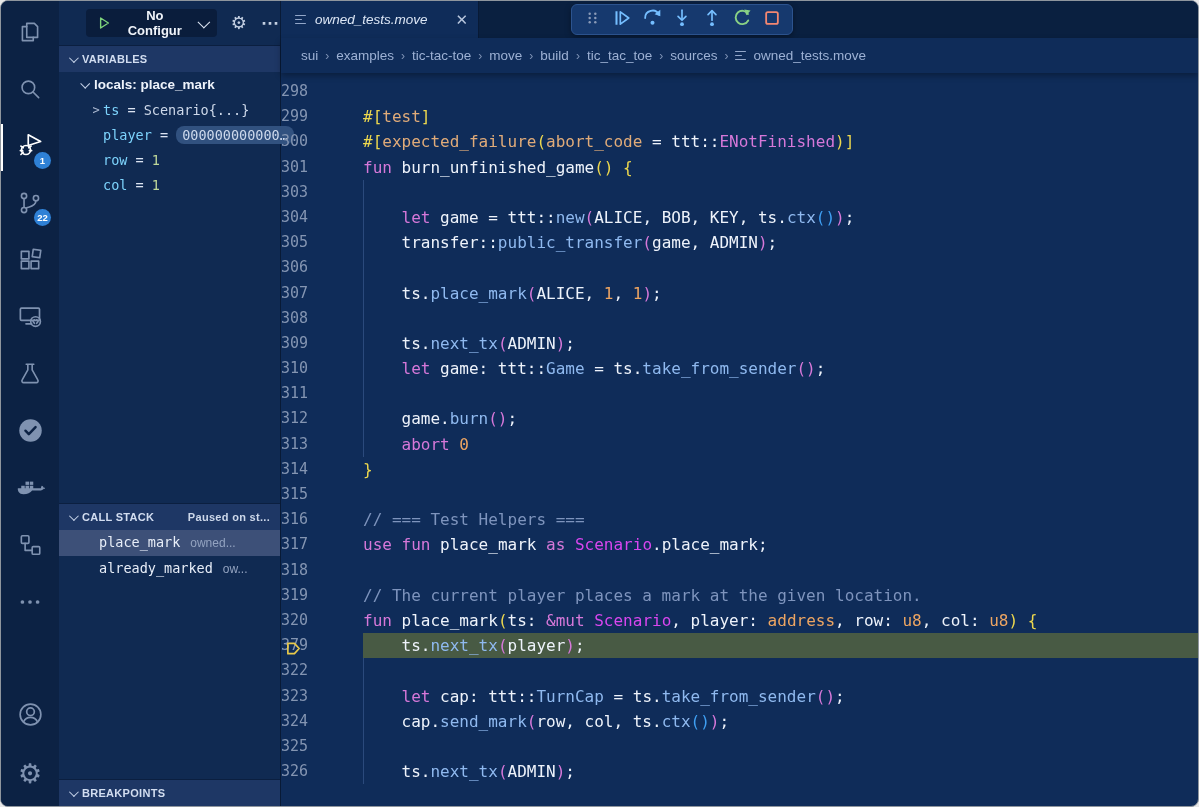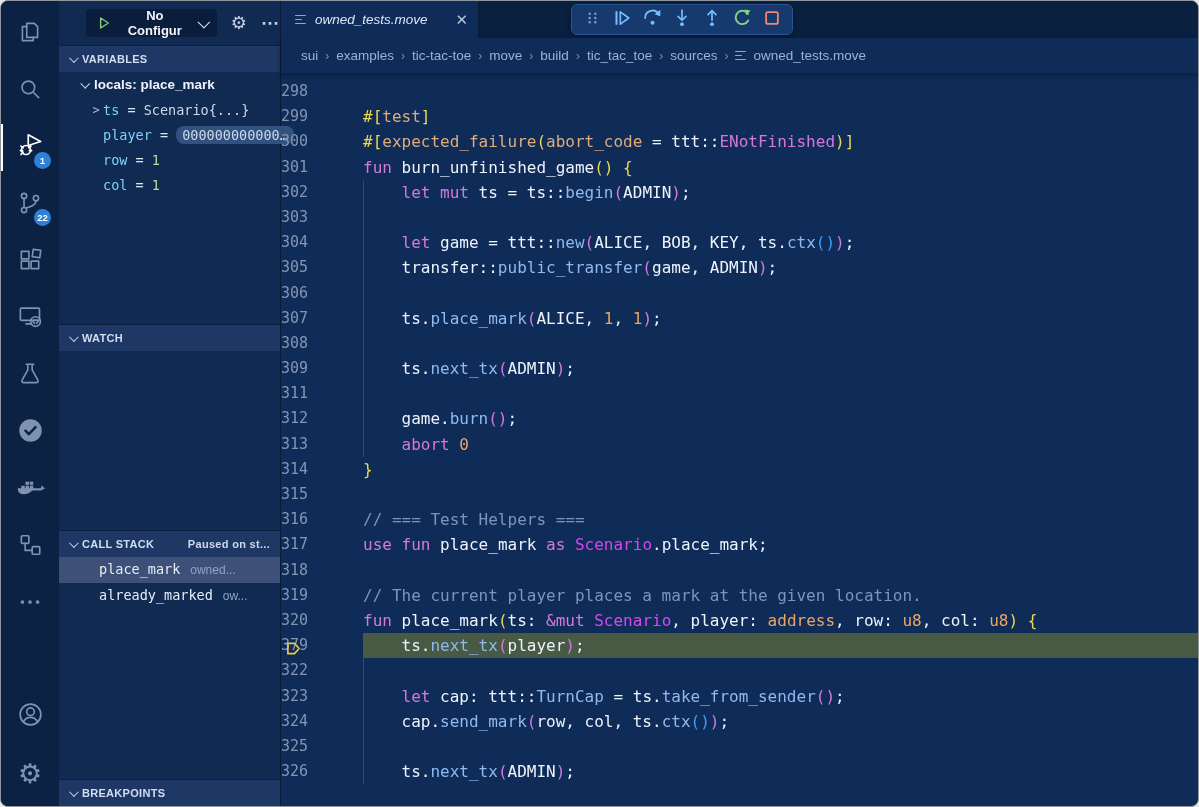--- a/index.html
+++ b/index.html
@@ -227,24 +227,20 @@
           <div class="var-row leaf mono">
             <span class="rchev"></span>
             <span class="vname">col</span>
             <span class="veq"> = </span>
             <span class="vval num">1</span>
           </div>
         </div>
     </div>
     <div class="spacer-a"></div>
 
-    <div class="section-header">
-      <span class="hdr-chev"></span>
-      <span>WATCH</span>
-    </div>
     <div class="watch-body"></div>
 
     <div class="section-header">
       <span class="hdr-chev"></span>
       <span>CALL STACK</span>
       <span class="hdr-right">Paused on st...</span>
     </div>
     <div class="frames" id="frames">
         <div class="frame-row selected">
           <span class="frame-fn mono">place_mark</span>
@@ -362,24 +358,20 @@
         </div>
         <div class="code-line">
           <span class="ln">300</span>
           <span class="lc"><span class="tk-b1">#[</span><span class="tk-at">expected_failure</span><span class="tk-b1">(</span><span class="tk-at">abort_code</span><span class="tk-tx"> = ttt::</span><span class="tk-en">ENotFinished</span><span class="tk-b1">)]</span></span>
         </div>
         <div class="code-line">
           <span class="ln">301</span>
           <span class="lc"><span class="tk-kw">fun</span><span class="tk-tx"> burn_unfinished_game</span><span class="tk-b1">()</span><span class="tk-tx"> </span><span class="tk-b1">{</span></span>
         </div>
         <div class="code-line g">
-          <span class="ln">302</span>
-          <span class="lc"><span class="tk-tx">    </span><span class="tk-kw">let mut</span><span class="tk-tx"> ts = ts::</span><span class="tk-fn">begin</span><span class="tk-b2">(</span><span class="tk-tx">ADMIN</span><span class="tk-b2">)</span><span class="tk-tx">;</span></span>
-        </div>
-        <div class="code-line g">
           <span class="ln">303</span>
           <span class="lc"></span>
         </div>
         <div class="code-line g">
           <span class="ln">304</span>
           <span class="lc"><span class="tk-tx">    </span><span class="tk-kw">let</span><span class="tk-tx"> game = ttt::</span><span class="tk-fn">new</span><span class="tk-b2">(</span><span class="tk-tx">ALICE, BOB, KEY, ts.</span><span class="tk-fn">ctx</span><span class="tk-b3">()</span><span class="tk-b2">)</span><span class="tk-tx">;</span></span>
         </div>
         <div class="code-line g">
           <span class="ln">305</span>
           <span class="lc"><span class="tk-tx">    </span><span class="tk-tx">transfer::</span><span class="tk-fn">public_transfer</span><span class="tk-b2">(</span><span class="tk-tx">game, ADMIN</span><span class="tk-b2">)</span><span class="tk-tx">;</span></span>
@@ -392,20 +384,24 @@
           <span class="ln">307</span>
           <span class="lc"><span class="tk-tx">    </span><span class="tk-tx">ts.</span><span class="tk-fn">place_mark</span><span class="tk-b2">(</span><span class="tk-tx">ALICE, </span><span class="tk-nu">1</span><span class="tk-tx">, </span><span class="tk-nu">1</span><span class="tk-b2">)</span><span class="tk-tx">;</span></span>
         </div>
         <div class="code-line g">
           <span class="ln">308</span>
           <span class="lc"></span>
         </div>
         <div class="code-line g">
           <span class="ln">309</span>
           <span class="lc"><span class="tk-tx">    </span><span class="tk-tx">ts.</span><span class="tk-fn">next_tx</span><span class="tk-b2">(</span><span class="tk-tx">ADMIN</span><span class="tk-b2">)</span><span class="tk-tx">;</span></span>
+        </div>
+        <div class="code-line g">
+          <span class="ln">310</span>
+          <span class="lc"><span class="tk-tx">    </span><span class="tk-kw">let</span><span class="tk-tx"> game: ttt::</span><span class="tk-fn">Game</span><span class="tk-tx"> = ts.</span><span class="tk-fn">take_from_sender</span><span class="tk-b2">()</span><span class="tk-tx">;</span></span>
         </div>
         <div class="code-line g">
           <span class="ln">311</span>
           <span class="lc"></span>
         </div>
         <div class="code-line g">
           <span class="ln">312</span>
           <span class="lc"><span class="tk-tx">    </span><span class="tk-tx">game.</span><span class="tk-fn">burn</span><span class="tk-b2">()</span><span class="tk-tx">;</span></span>
         </div>
         <div class="code-line g">

